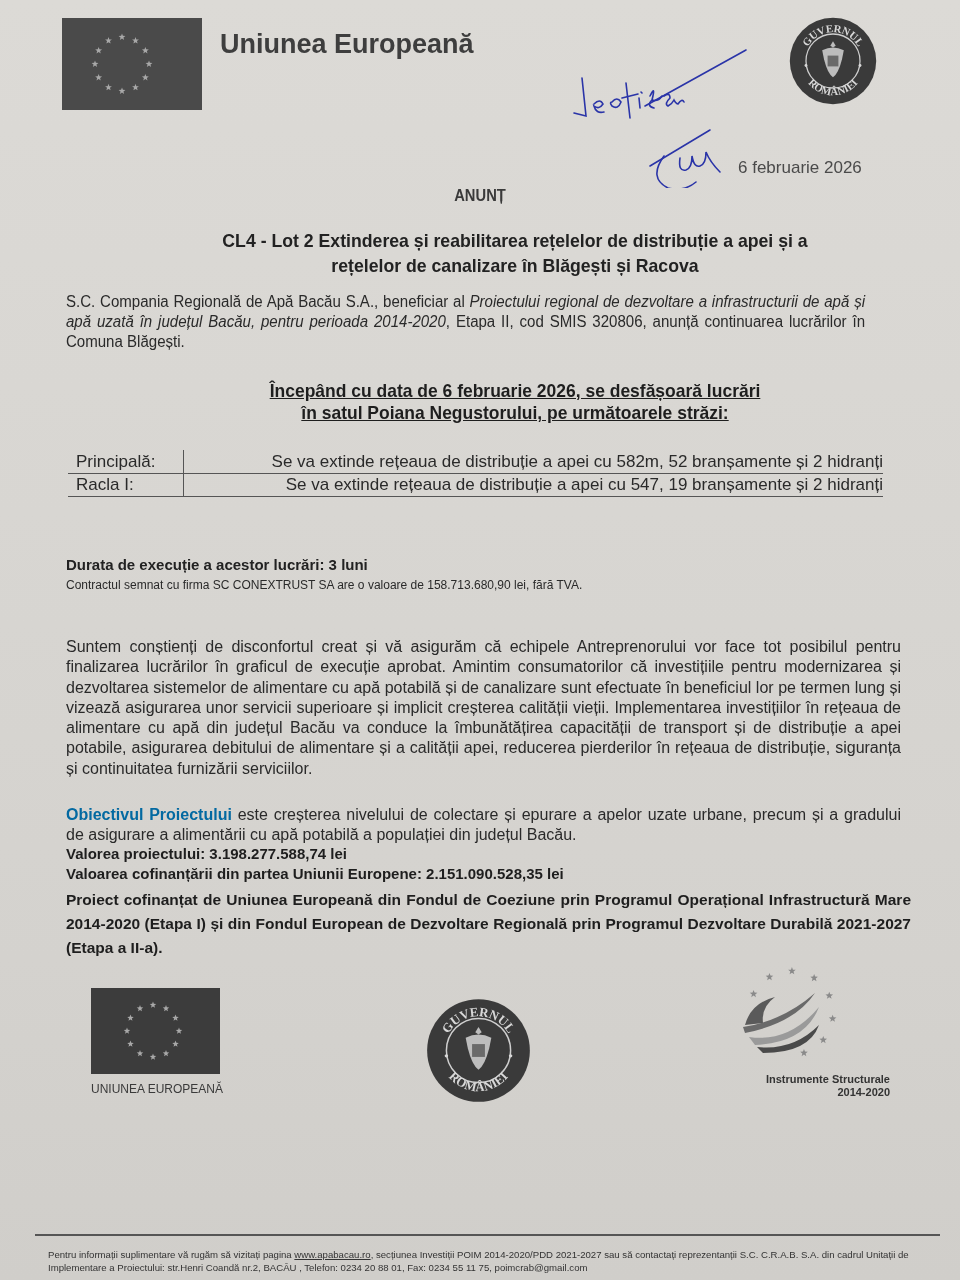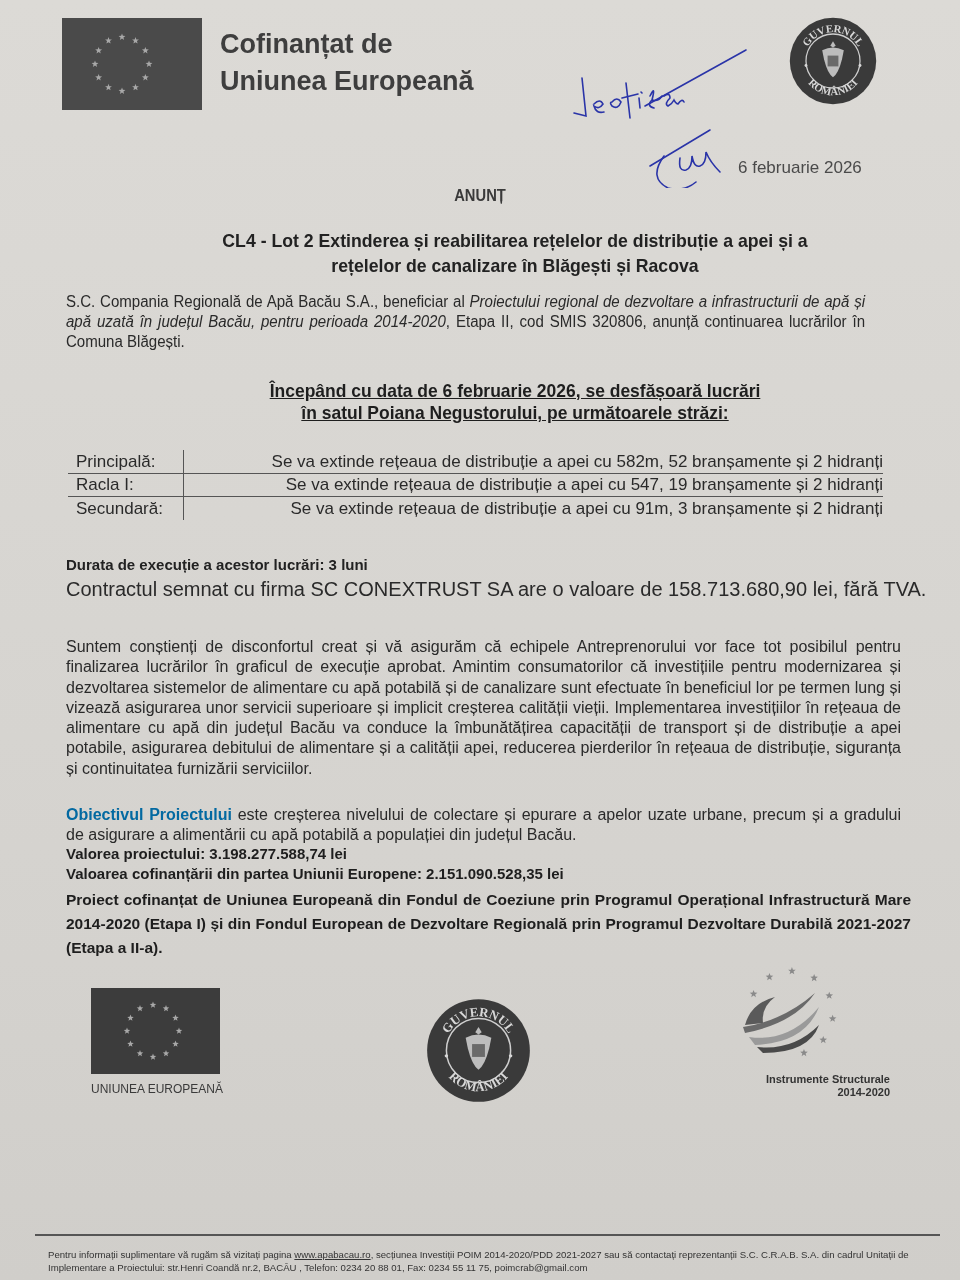--- a/index.html
+++ b/index.html
@@ -28,21 +28,21 @@
 
     .start-heading { left: 120px; width: 790px; top: 380px; text-align: center; font-size: 19px; font-weight: bold; line-height: 22px; text-decoration: underline; color: #1e1e1e; transform: scaleX(0.92); transform-origin: center; }
 
     .streets { left: 68px; top: 451px; width: 815px; }
     .street-row { display: flex; height: 23px; align-items: flex-end; justify-content: space-between; }
     .street-row.bordered { border-bottom: 1.5px solid #555; }
     .street-name { width: 116px; font-size: 17px; padding-left: 8px; color: #2a2a2a; border-right: 1px solid #555; height: 23px; line-height: 23px; }
     .street-desc { padding-left: 8px; font-size: 17px; color: #2a2a2a; line-height: 23px; white-space: nowrap; }
 
     .duration { left: 66px; top: 556px; font-size: 15px; font-weight: bold; color: #222; }
-    .contract { left: 66px; top: 578px; font-size: 20px; color: #2a2a2a; }
+    .contract { left: 66px; top: 578px; font-size: 12px; color: #2a2a2a; }
 
     .para { left: 66px; width: 835px; top: 637px; font-size: 16px; line-height: 20.3px; text-align: justify; color: #2a2a2a; }
 
     .objective { left: 66px; width: 835px; top: 805px; font-size: 16px; line-height: 20px; text-align: justify; color: #2a2a2a; }
     .objective b { color: #0369a1; }
     .value-line { left: 66px; font-size: 15px; font-weight: bold; color: #1e1e1e; }
     .v1 { top: 845px; }
     .v2 { top: 865px; }
     .funding { left: 66px; width: 845px; top: 888px; font-size: 15.5px; font-weight: bold; line-height: 24px; text-align: justify; color: #1e1e1e; }
 
@@ -70,21 +70,20 @@
         <path d="M33.00 42.40L33.89 44.78L36.42 44.89L34.44 46.47L35.12 48.91L33.00 47.51L30.88 48.91L31.56 46.47L29.58 44.89L32.11 44.78Z"></path>
         <path d="M36.62 28.90L37.51 31.28L40.04 31.39L38.06 32.97L38.73 35.41L36.62 34.01L34.50 35.41L35.18 32.97L33.19 31.39L35.73 31.28Z"></path>
         <path d="M46.50 19.02L47.39 21.39L49.92 21.50L47.94 23.08L48.62 25.53L46.50 24.13L44.38 25.53L45.06 23.08L43.08 21.50L45.61 21.39Z"></path>
         <path d="M60.00 15.40L60.89 17.78L63.42 17.89L61.44 19.47L62.12 21.91L60.00 20.51L57.88 21.91L58.56 19.47L56.58 17.89L59.11 17.78Z"></path>
         <path d="M73.50 19.02L74.39 21.39L76.92 21.50L74.94 23.08L75.62 25.53L73.50 24.13L71.38 25.53L72.06 23.08L70.08 21.50L72.61 21.39Z"></path>
         <path d="M83.38 28.90L84.27 31.28L86.81 31.39L84.82 32.97L85.50 35.41L83.38 34.01L81.27 35.41L81.94 32.97L79.96 31.39L82.49 31.28Z"></path>
       </g>
   </svg>
 </div>
 <div class="abs cofin-title">
-  <div>Cofinanțat de</div>
   <div>Uniunea Europeană</div>
 </div>
 
 <svg class="abs signature" viewBox="0 0 200 150">
   <g fill="none" stroke="#2a34a8" stroke-width="1.6" stroke-linecap="round">
 
     <path d="M22 40 L26 78 L14 75"></path>
     <path d="M34 66 q6 -6 9 0 q-4 6 -9 2 q2 8 10 6"></path>
     <path d="M52 64 q5 -6 9 0 q-3 8 -9 4 q-3 -4 0 -4"></path>
     <path d="M66 45 L70 80"></path>
@@ -137,24 +136,20 @@
 </div>
 
 <div class="abs streets">
   <div class="street-row bordered">
     <div class="street-name">Principală:</div>
     <div class="street-desc">Se va extinde rețeaua de distribuție a apei cu 582m, 52 branșamente și 2 hidranți</div>
   </div>
   <div class="street-row bordered">
     <div class="street-name">Racla I:</div>
     <div class="street-desc">Se va extinde rețeaua de distribuție a apei cu 547, 19 branșamente și 2 hidranți</div>
-  </div>
-  <div class="street-row">
-    <div class="street-name">Secundară:</div>
-    <div class="street-desc">Se va extinde rețeaua de distribuție a apei cu 91m, 3 branșamente și 2 hidranți</div>
   </div>
 </div>
 
 <div class="abs duration">Durata de execuție a acestor lucrări: 3 luni</div>
 <div class="abs contract">Contractul semnat cu firma SC CONEXTRUST SA are o valoare de 158.713.680,90 lei, fără TVA.</div>
 
 <div class="abs para">Suntem conștienți de disconfortul creat și vă asigurăm că echipele Antreprenorului vor face tot posibilul pentru finalizarea lucrărilor în graficul de execuție aprobat. Amintim consumatorilor că investițiile pentru modernizarea și dezvoltarea sistemelor de alimentare cu apă potabilă și de canalizare sunt efectuate în beneficiul lor pe termen lung și vizează asigurarea unor servicii superioare și implicit creșterea calității vieții. Implementarea investițiilor în rețeaua de alimentare cu apă din județul Bacău va conduce la îmbunătățirea capacității de transport și de distribuție a apei  potabile, asigurarea debitului de alimentare și a calității apei, reducerea pierderilor în rețeaua de distribuție, siguranța și continuitatea furnizării serviciilor.</div>
 
 <div class="abs objective"><b>Obiectivul Proiectului</b><span> este creșterea nivelului de colectare și epurare a apelor uzate urbane, precum și a gradului de asigurare a alimentării cu apă potabilă a populației din județul Bacău.</span></div>
 <div class="abs value-line v1">Valorea proiectului: 3.198.277.588,74 lei</div>

